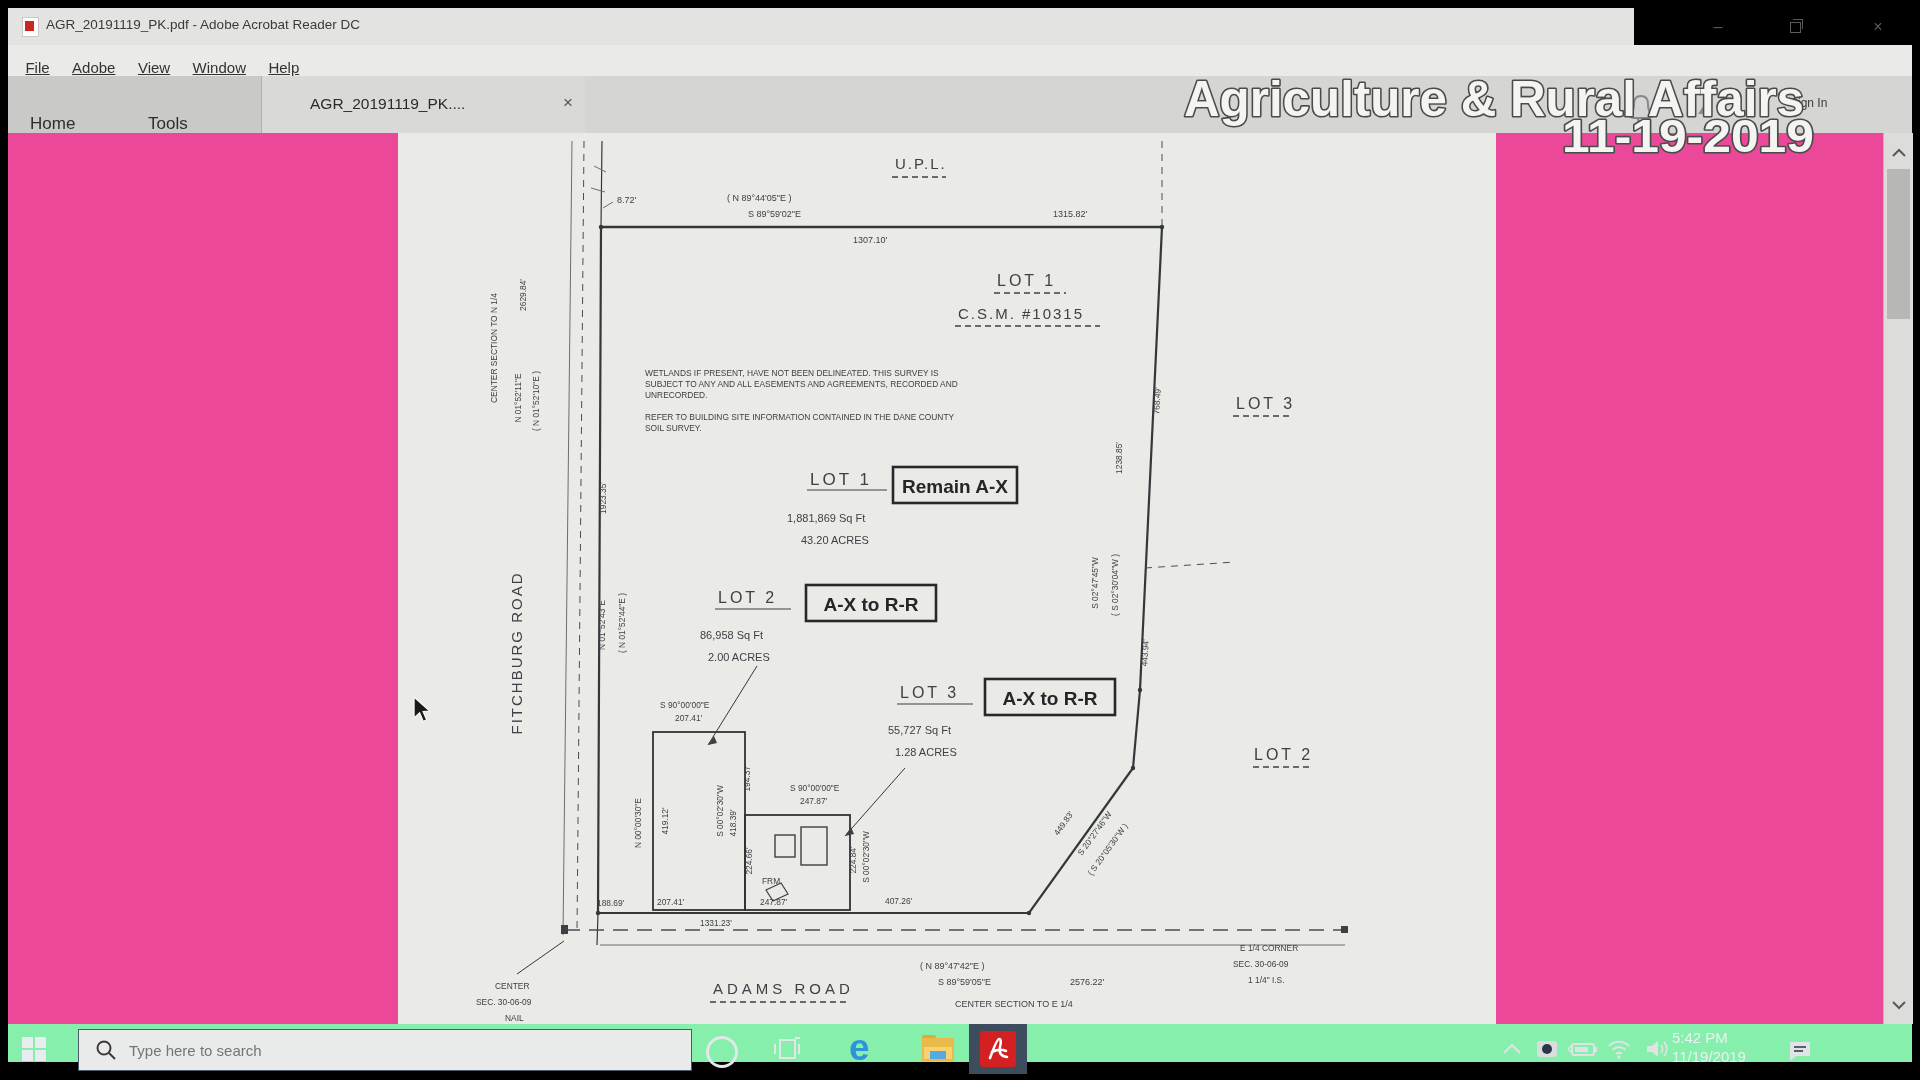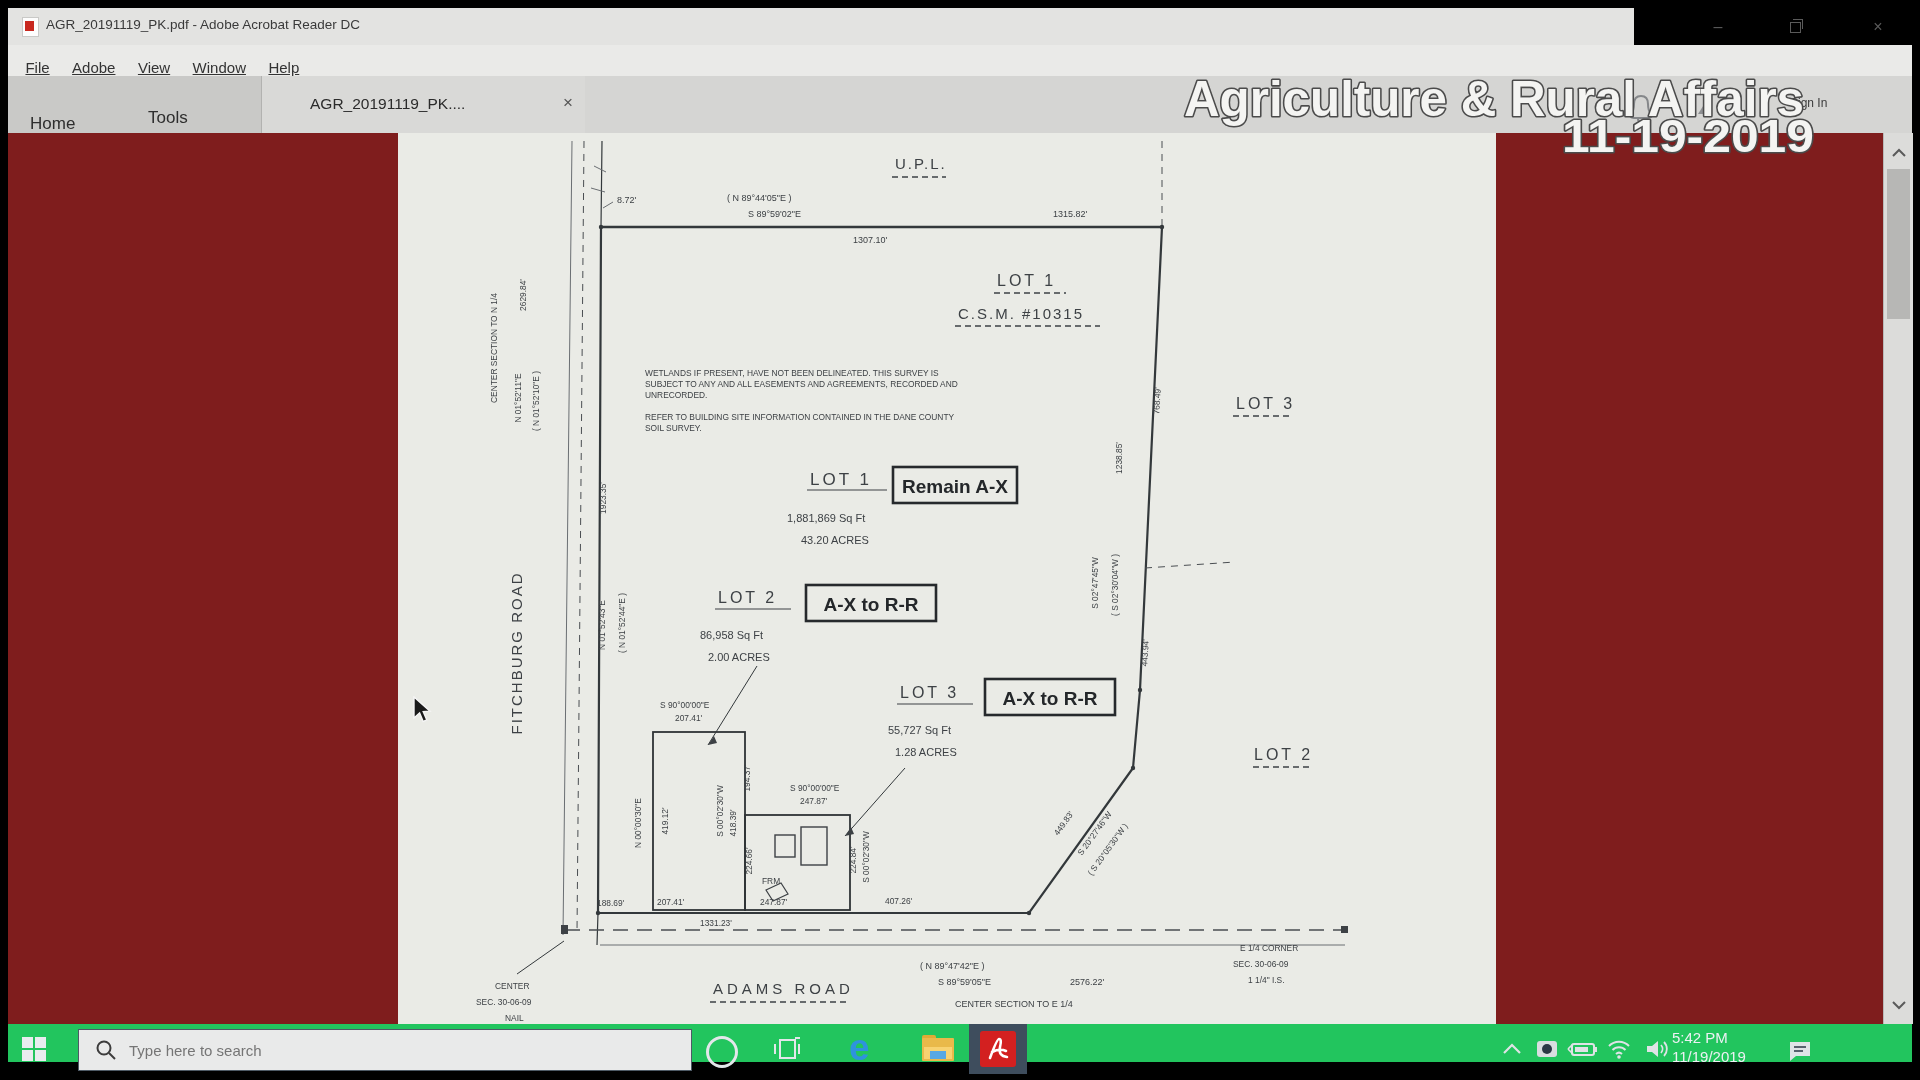--- a/index.html
+++ b/index.html
@@ -14,33 +14,33 @@
   #btn-restore-glyph{position:absolute;left:16px;top:6px;width:9px;height:9px;border:1.5px solid #5a5a5a;background:transparent;}
   #btn-restore-glyph::before{content:"";position:absolute;left:2px;top:-4px;width:9px;height:9px;border:1.5px solid #5a5a5a;border-bottom:none;border-left:none;}
   
   #menubar{left:8px;top:45px;width:1904px;height:31px;background:#eaeae8;border-bottom:1px solid #c6c6c4;}
   .menu-item{display:inline-block;margin:8px 9px;font-size:15px;color:#333;line-height:30px;text-decoration:underline;}
   #menubar .pad{display:inline-block;width:4px;}
   
   #tabband{left:8px;top:76px;width:1904px;height:57px;background:#c9c9c7;}
   .tab-label{font-size:17px;color:#2e2e2e;margin-top:21px;}
   #tab-home{left:22px;top:17px;}
-  #tab-tools{left:140px;top:11px;text-align:right;}
+  #tab-tools{left:140px;top:17px;text-align:right;}
   #active-tab{left:253px;top:0;width:323px;height:57px;background:#d9d9d7;border-left:1px solid #b2b2b0;border-right:1px solid #b2b2b0;padding-left:16px;}
   #active-tab .doc-label{position:absolute;left:48px;top:19px;font-size:15.5px;color:#2b2b2b;}
   #active-tab .tab-close{position:absolute;right:28px;top:17px;font-size:17px;color:#555;}
   #band-right{left:577px;top:0;width:1327px;height:57px;background:#d5d5d3;}
   #signin{left:1782px;top:20px;font-size:12px;color:#3c3c3c;}
   
-  #docarea{left:8px;top:133px;width:1904px;height:891px;background:#7f1d1d;}
+  #docarea{left:8px;top:133px;width:1904px;height:891px;background:#ec4899;}
   #page{left:390px;top:0;width:1098px;height:891px;background:#eaebe6;}
   #scrollbar{left:1875px;top:0;width:29px;height:891px;background:#dcdcda;border-left:1px solid #b9b9b7;}
   #sb-thumb{left:3px;top:36px;width:23px;height:150px;background:#b7b7b5;}
   
-  #taskbar{left:8px;top:1024px;width:1904px;height:38px;background:#22c55e;}
+  #taskbar{left:8px;top:1024px;width:1904px;height:38px;background:#86efac;}
   #start{left:14px;top:13px;width:24px;height:24px;display:grid;grid-template-columns:11px 11px;grid-template-rows:11px 11px;gap:2px;}
   #start div{background:#e8ecef;}
   #searchbox{left:70px;top:5px;width:612px;height:40px;background:#e9eaea;border:1px solid #4e5a66;display:flex;align-items:center;}
   #searchbox input{border:none;background:transparent;outline:none;font-size:15px;color:#333;
     font-family:"Liberation Sans",sans-serif;width:520px;margin-left:10px;}
   #edge-e{font-size:37px;font-weight:bold;color:#2e93dd;line-height:34px;}
   #acrobat-btn{left:969px;top:1024px;width:58px;height:50px;background:#3e4d5d;}
   #acrobat-red{position:absolute;left:11px;top:7px;width:36px;height:36px;background:#d32020;border-radius:3px;}
   #folder{position:relative;width:32px;height:26px;}
   #folder .back{position:absolute;left:0;top:0;width:14px;height:6px;background:#e0aa35;border-radius:2px 2px 0 0;}

